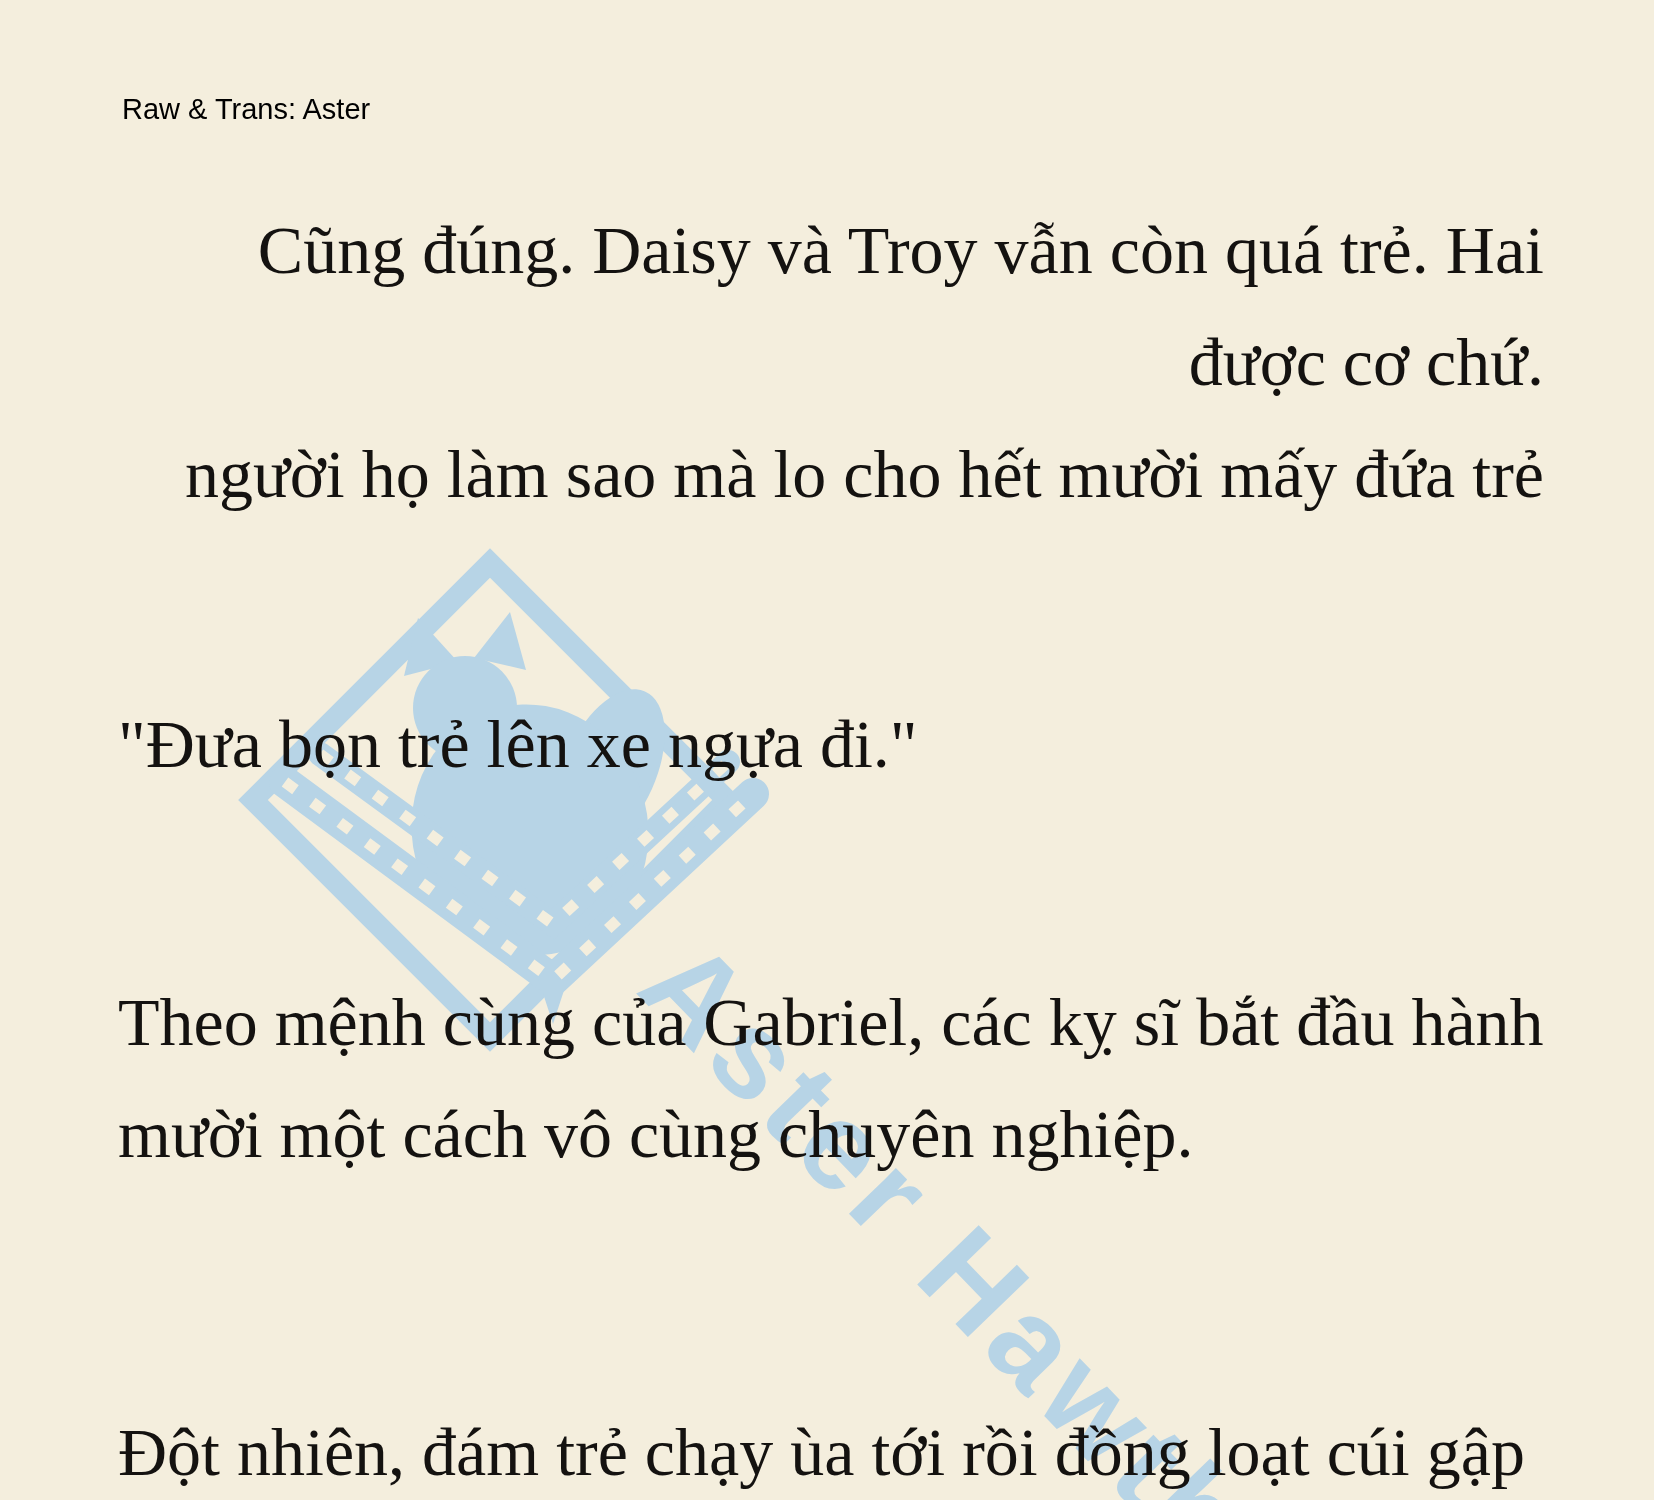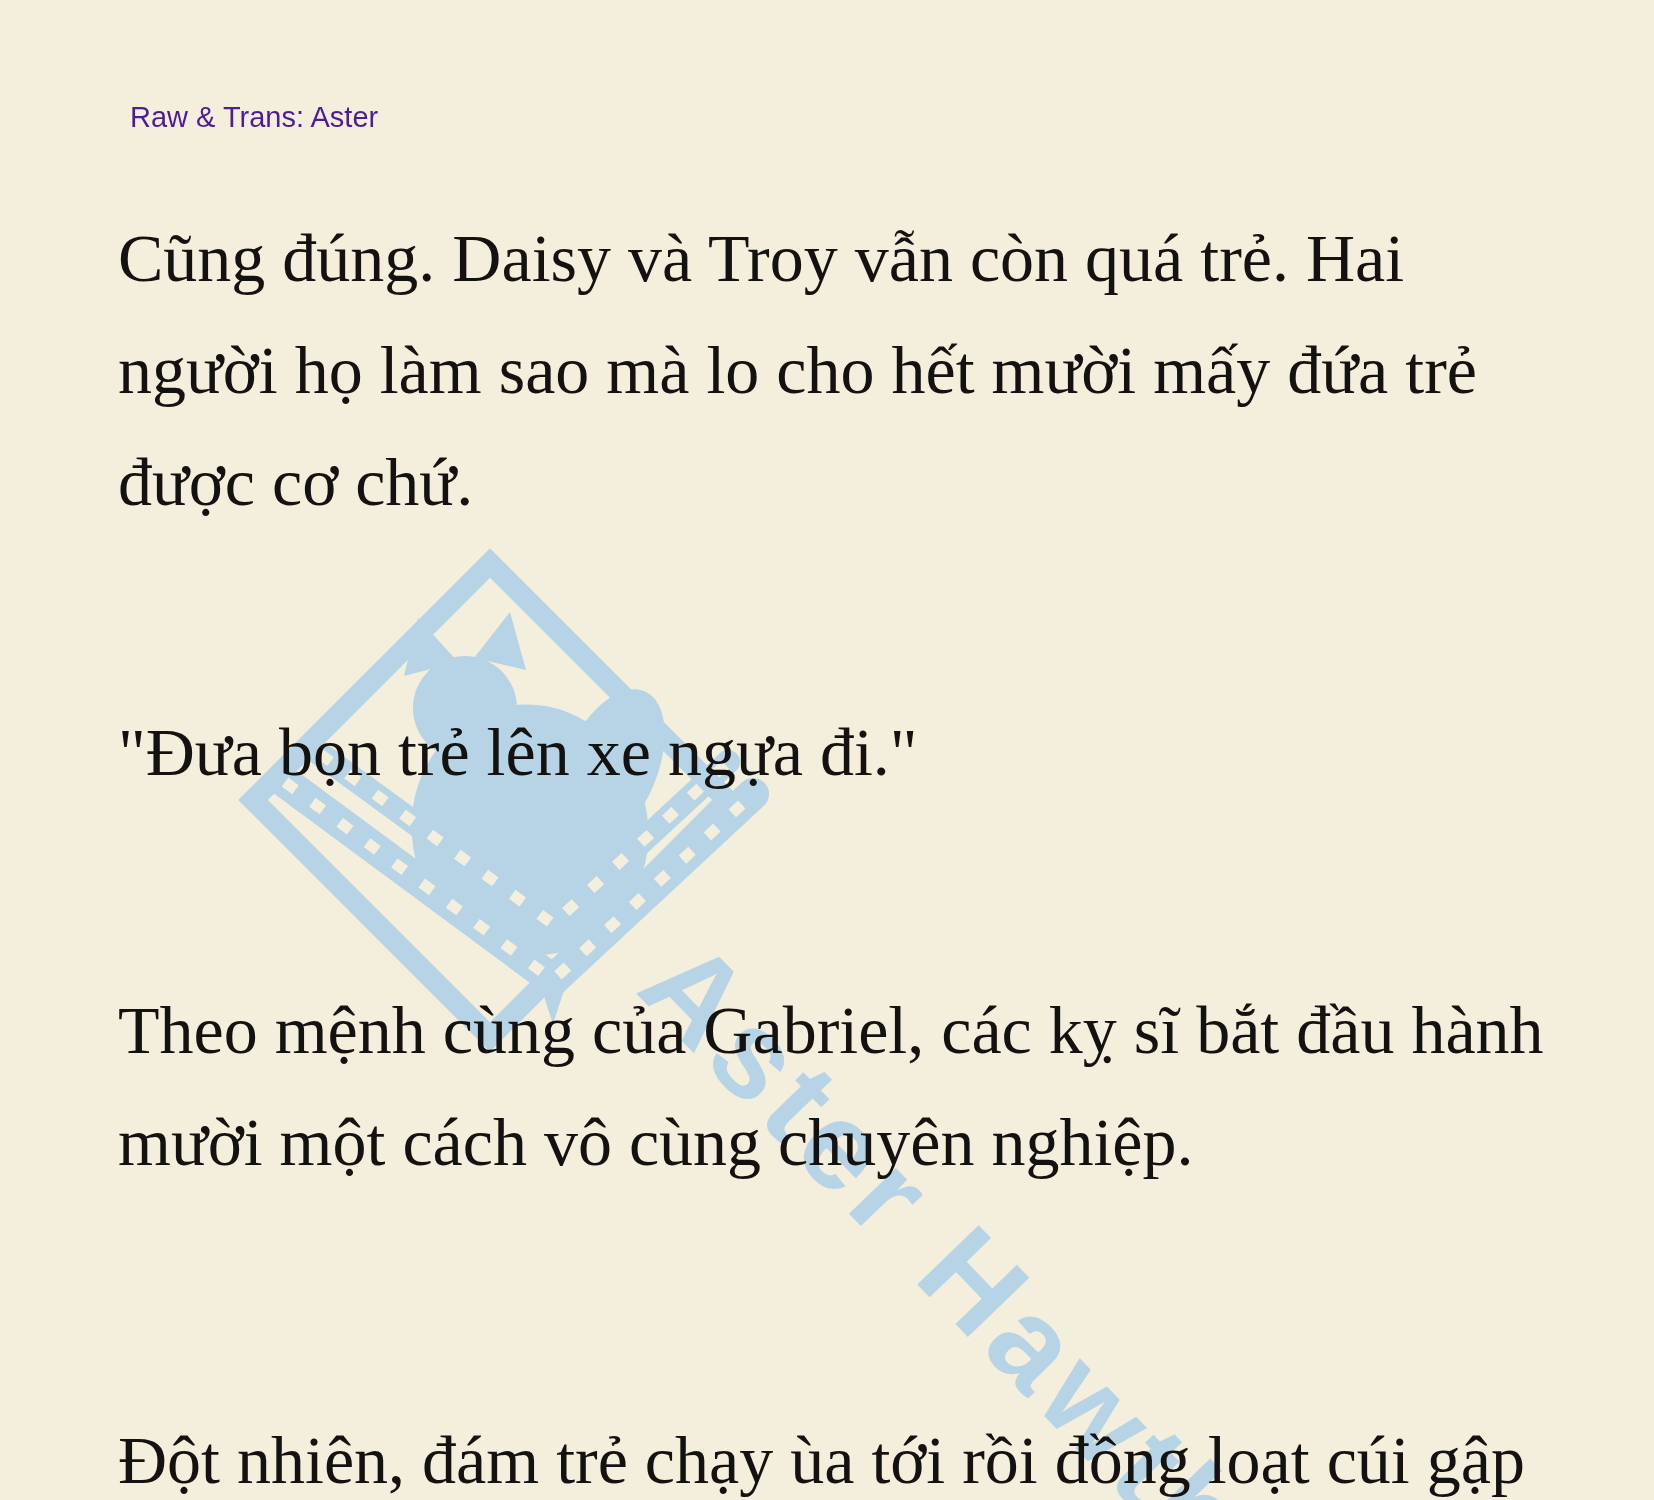--- a/index.html
+++ b/index.html
@@ -25,31 +25,31 @@
     letter-spacing: 8px;
     color: #b7d4e6;
     white-space: nowrap;
   }
 
   
   .content { position:relative; z-index:1; padding:89px 110px 0 118px; }
   .credit {
     font-family: "Liberation Sans", sans-serif;
     font-size: 29px;
-    color: #4c1d95;
-    margin: 12px;
+    color: #000000;
+    margin: 4px;
   }
   .para {
     font-size: 68px;
     line-height: 112px;
     color: #141210;
     margin: 0;
   }
   .para .line { display:block; white-space:nowrap; }
-  .p1 { margin-top: 68px; }
+  .p1 { margin-top: 68px; text-align: right; }
   .p2 { margin-top: 158px; }
   .p3 { margin-top: 166px; }
   .p4 { margin-top: 206px; }
 </style>
 </head>
 <body>
 
 <div class="page">
 
   <div class="watermark-layer">
@@ -80,22 +80,22 @@
       </g>
     </svg>
     <div class="wm-name">Aster Hawthorn</div>
   </div>
 
   <div class="content">
     <p class="credit">Raw &amp; Trans: Aster</p>
 
     <p class="para p1">
       <span class="line">Cũng đúng. Daisy và Troy vẫn còn quá trẻ. Hai</span>
+      <span class="line">được cơ chứ.</span>
       <span class="line">người họ làm sao mà lo cho hết mười mấy đứa trẻ</span>
-      <span class="line">được cơ chứ.</span>
     </p>
 
     <p class="para p2">
       <span class="line">"Đưa bọn trẻ lên xe ngựa đi."</span>
     </p>
 
     <p class="para p3">
       <span class="line">Theo mệnh cùng của Gabriel, các kỵ sĩ bắt đầu hành</span>
       <span class="line">mười một cách vô cùng chuyên nghiệp.</span>
     </p>

